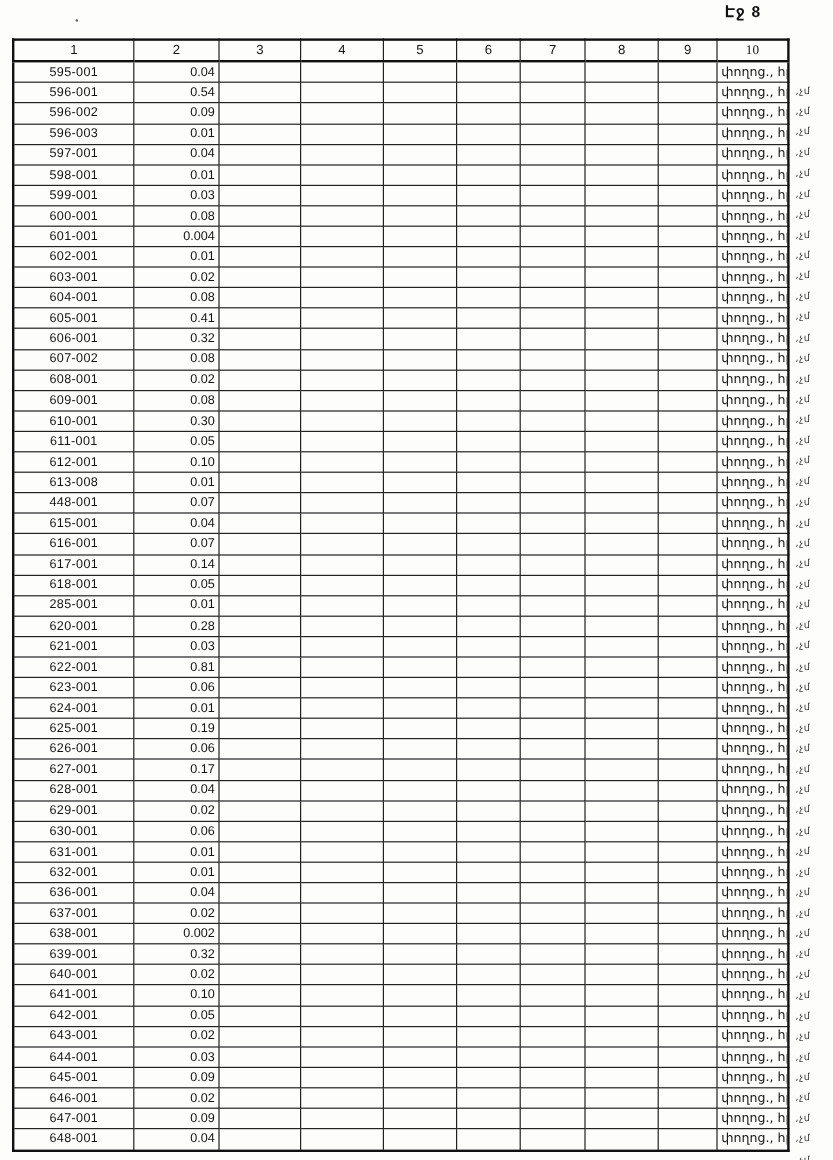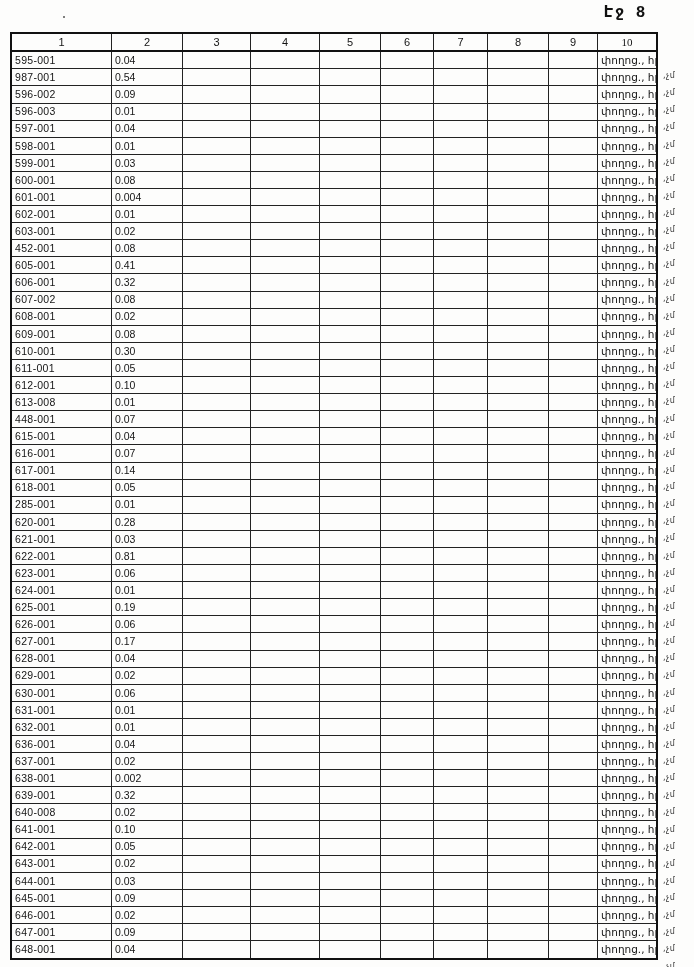--- a/index.html
+++ b/index.html
@@ -13,25 +13,25 @@
     height: 967px;
     background: #fdfdfc;
     font-family: "Liberation Sans", "DejaVu Sans", sans-serif;
     color: #151515;
     overflow: hidden;
   }
   .page-label {
     position: absolute;
     top: 2px;
     left: 604px;
-    font-size: 16px;
+    font-size: 13px;
     font-weight: bold;
     letter-spacing: 1px;
     color: #111;
-    font-family: Liberation Mono, monospace;
+    font-family: Liberation Sans, sans-serif;
   }
   .speck {
     position: absolute;
     left: 63px;
     top: 16px;
     width: 2px;
     height: 2px;
     background: #555;
     border-radius: 50%;
   }
@@ -54,22 +54,22 @@
     white-space: nowrap;
     overflow: hidden;
   }
   table.grid thead th {
     height: 16px;
     font-size: 11px;
     font-weight: normal;
     text-align: center;
     border-bottom: 2px solid #111;
   }
-  td.c1 { text-align: left; padding-left: 5px; letter-spacing: 0.3px; }
-  td.c2 { text-align: left; }
+  td.c1 { text-align: center; padding-left: 5px; letter-spacing: 0.3px; }
+  td.c2 { text-align: right; }
   td.c10 { text-align: left; padding-left: 4px; font-family: "DejaVu Sans", sans-serif; font-size: 10px; }
   .c1 { width: 93px; }
   .c2 { width: 64px; }
   .c3 { width: 61px; }
   .c4 { width: 62px; }
   .c5 { width: 54px; }
   .c6 { width: 46px; }
   .c7 { width: 47px; }
   .c8 { width: 54px; }
   .c9 { width: 42px; }
@@ -118,21 +118,21 @@
           <td class="c3"></td>
           <td class="c4"></td>
           <td class="c5"></td>
           <td class="c6"></td>
           <td class="c7"></td>
           <td class="c8"></td>
           <td class="c9"></td>
           <td class="c10">փողոց., հրապ.</td>
         </tr>
         <tr>
-          <td class="c1">987-001</td>
+          <td class="c1">596-001</td>
           <td class="c2">0.54</td>
           <td class="c3"></td>
           <td class="c4"></td>
           <td class="c5"></td>
           <td class="c6"></td>
           <td class="c7"></td>
           <td class="c8"></td>
           <td class="c9"></td>
           <td class="c10">փողոց., հրապ.</td>
         </tr>
@@ -238,21 +238,21 @@
           <td class="c3"></td>
           <td class="c4"></td>
           <td class="c5"></td>
           <td class="c6"></td>
           <td class="c7"></td>
           <td class="c8"></td>
           <td class="c9"></td>
           <td class="c10">փողոց., հրապ.</td>
         </tr>
         <tr>
-          <td class="c1">452-001</td>
+          <td class="c1">604-001</td>
           <td class="c2">0.08</td>
           <td class="c3"></td>
           <td class="c4"></td>
           <td class="c5"></td>
           <td class="c6"></td>
           <td class="c7"></td>
           <td class="c8"></td>
           <td class="c9"></td>
           <td class="c10">փողոց., հրապ.</td>
         </tr>
@@ -634,21 +634,21 @@
           <td class="c3"></td>
           <td class="c4"></td>
           <td class="c5"></td>
           <td class="c6"></td>
           <td class="c7"></td>
           <td class="c8"></td>
           <td class="c9"></td>
           <td class="c10">փողոց., հրապ.</td>
         </tr>
         <tr>
-          <td class="c1">640-008</td>
+          <td class="c1">640-001</td>
           <td class="c2">0.02</td>
           <td class="c3"></td>
           <td class="c4"></td>
           <td class="c5"></td>
           <td class="c6"></td>
           <td class="c7"></td>
           <td class="c8"></td>
           <td class="c9"></td>
           <td class="c10">փողոց., հրապ.</td>
         </tr>

